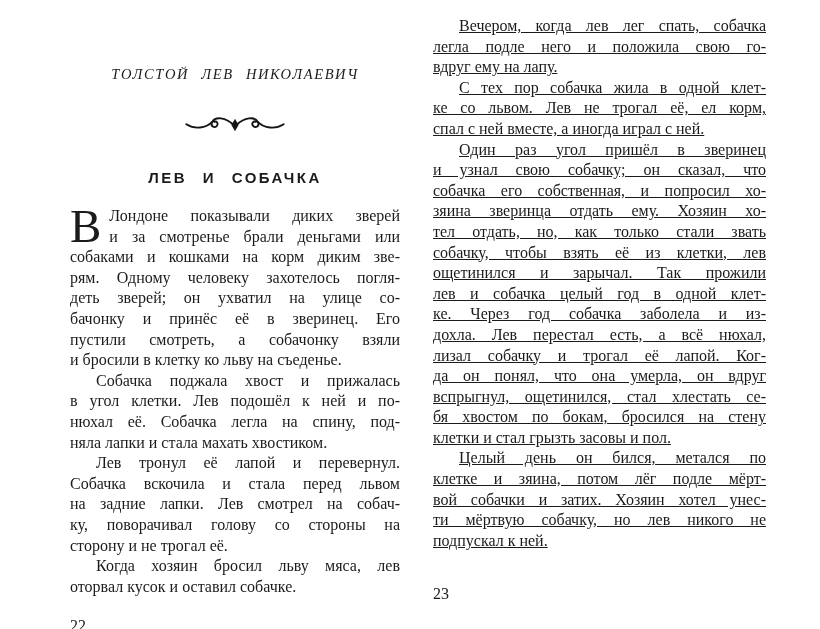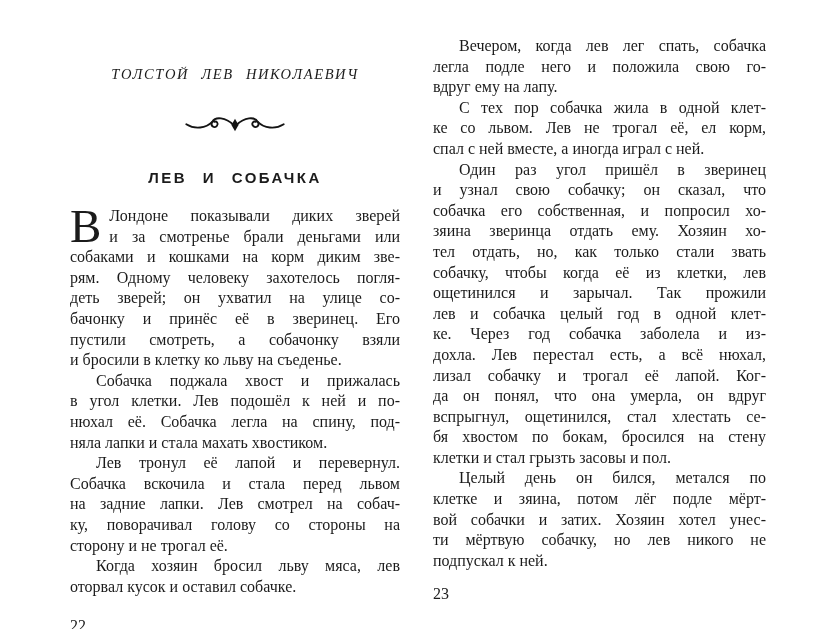--- a/index.html
+++ b/index.html
@@ -32,21 +32,21 @@
     text-align: center;
     font-family: "Liberation Sans", sans-serif;
     font-weight: bold;
     font-size: 15px;
     letter-spacing: 2.5px;
     word-spacing: 9px;
     white-space: nowrap;
   }
 
   .body { margin-top: 20px; font-size: 16px; line-height: 20.6px; }
-  .page-right .body { margin-top: 36px; }
+  .page-right .body { margin-top: 16px; text-decoration: underline; }
 
   .para { margin: 0; }
   .line { text-align: justify; text-align-last: justify; }
   .line.last { text-align-last: left; }
   .line.first { text-indent: 26px; }
 
   .dropcap {
     float: left;
     font-size: 47px;
     line-height: 38px;
@@ -129,21 +129,21 @@
           <div class="line first">С тех пор собачка жила в одной клет-</div>
           <div class="line">ке со львом. Лев не трогал её, ел корм,</div>
           <div class="line last">спал с ней вместе, а иногда играл с ней.</div>
         </div>
         <div class="para">
           <div class="line first">Один раз угол пришёл в зверинец</div>
           <div class="line">и узнал свою собачку; он сказал, что</div>
           <div class="line">собачка его собственная, и попросил хо-</div>
           <div class="line">зяина зверинца отдать ему. Хозяин хо-</div>
           <div class="line">тел отдать, но, как только стали звать</div>
-          <div class="line">собачку, чтобы когда её из клетки, лев</div>
+          <div class="line">собачку, чтобы взять её из клетки, лев</div>
           <div class="line">ощетинился и зарычал. Так прожили</div>
           <div class="line">лев и собачка целый год в одной клет-</div>
           <div class="line">ке. Через год собачка заболела и из-</div>
           <div class="line">дохла. Лев перестал есть, а всё нюхал,</div>
           <div class="line">лизал собачку и трогал её лапой. Ког-</div>
           <div class="line">да он понял, что она умерла, он вдруг</div>
           <div class="line">вспрыгнул, ощетинился, стал хлестать се-</div>
           <div class="line">бя хвостом по бокам, бросился на стену</div>
           <div class="line last">клетки и стал грызть засовы и пол.</div>
         </div>

